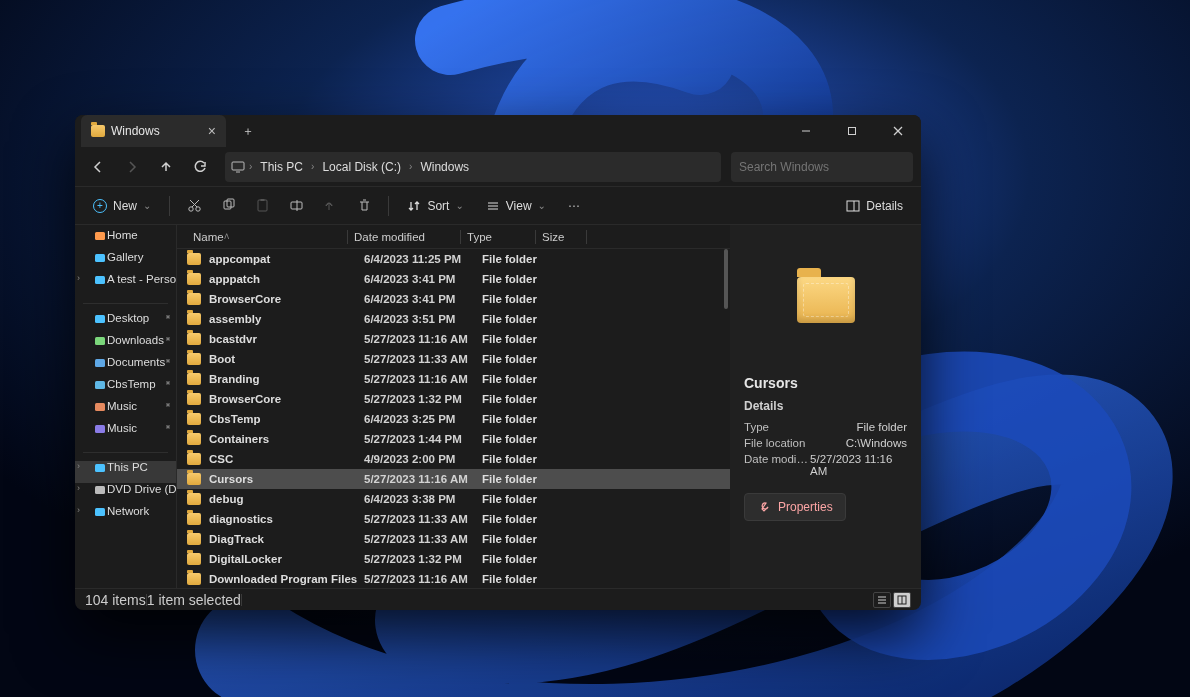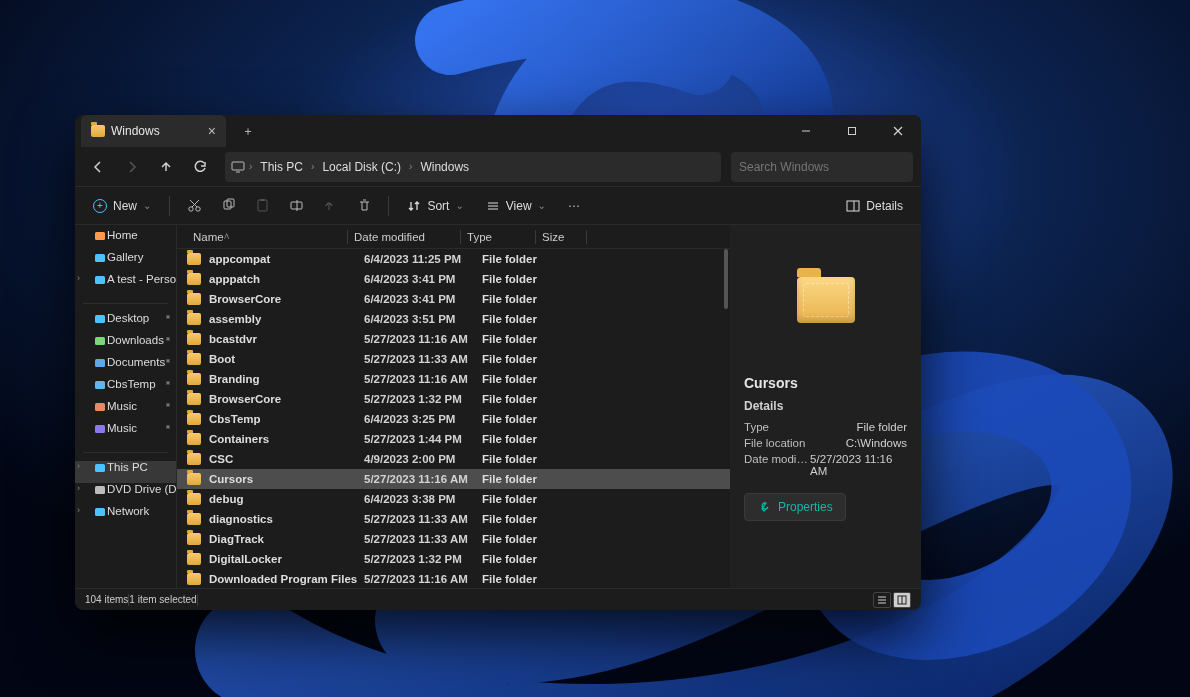--- a/index.html
+++ b/index.html
@@ -85,24 +85,24 @@
   .details { flex:1; background:#202020; display:flex; flex-direction:column; padding-bottom:6px;}
   .preview { height:150px; display:flex; align-items:center; justify-content:center;}
   .bigfolder{width:58px;height:46px;background:linear-gradient(#fcd884,#e8b24d);border-radius:4px;position:relative;box-shadow:inset 0 -4px 6px rgba(0,0,0,0.15);}
   .bigfolder::before{content:"";position:absolute;top:-9px;left:0;width:24px;height:9px;background:#e8b24d;border-radius:3px 3px 0 0;}
   .bigfolder::after{content:"";position:absolute;inset:6px;border:1px dashed rgba(255,255,255,0.35);border-radius:3px;}
   .dinfo{padding:0 14px; font-size:12px;}
   .dtitle{font-size:14px;font-weight:600;margin-bottom:8px;}
   .dsub{font-size:12px;font-weight:600;color:#cfcfcf;margin-bottom:8px;}
   .drow{display:flex;justify-content:space-between;font-size:11.5px;color:#cfcfcf;margin-bottom:4px;}
   .drow .k{color:#bfbfbf;max-width:90px;overflow:hidden;text-overflow:ellipsis;white-space:nowrap;}
-  .propbtn{margin:12px 14px;background:#2d2d2d;border:1px solid #3a3a3a;border-radius:4px;padding:6px 12px;display:inline-flex;align-items:center;gap:8px;cursor:pointer;font-size:12px;color:#14b8a6;width:fit-content;}
-
-  
-  .status{height:22px;border-top:1px solid #2a2a2a;display:flex;align-items:center;padding:0 10px;font-size:10px;color:#ccc;gap:0;}
+  .propbtn{margin:12px 14px;background:#2d2d2d;border:1px solid #3a3a3a;border-radius:4px;padding:6px 12px;display:inline-flex;align-items:center;gap:8px;cursor:pointer;font-size:12px;color:#fca5a5;width:fit-content;}
+
+  
+  .status{height:22px;border-top:1px solid #2a2a2a;display:flex;align-items:center;padding:0 10px;font-size:14px;color:#ccc;gap:0;}
   .status .sep{width:1px;height:12px;background:#3a3a3a;}
   .viewtoggle{margin-left:auto;display:flex;gap:2px;}
   .viewtoggle div{width:18px;height:16px;border:1px solid #444;display:flex;align-items:center;justify-content:center;cursor:pointer;border-radius:2px;}
   .viewtoggle div.active{background:#cfcfcf;color:#222;}
 
   svg{display:block;}
 </style>
 </head>
 <body>
 

